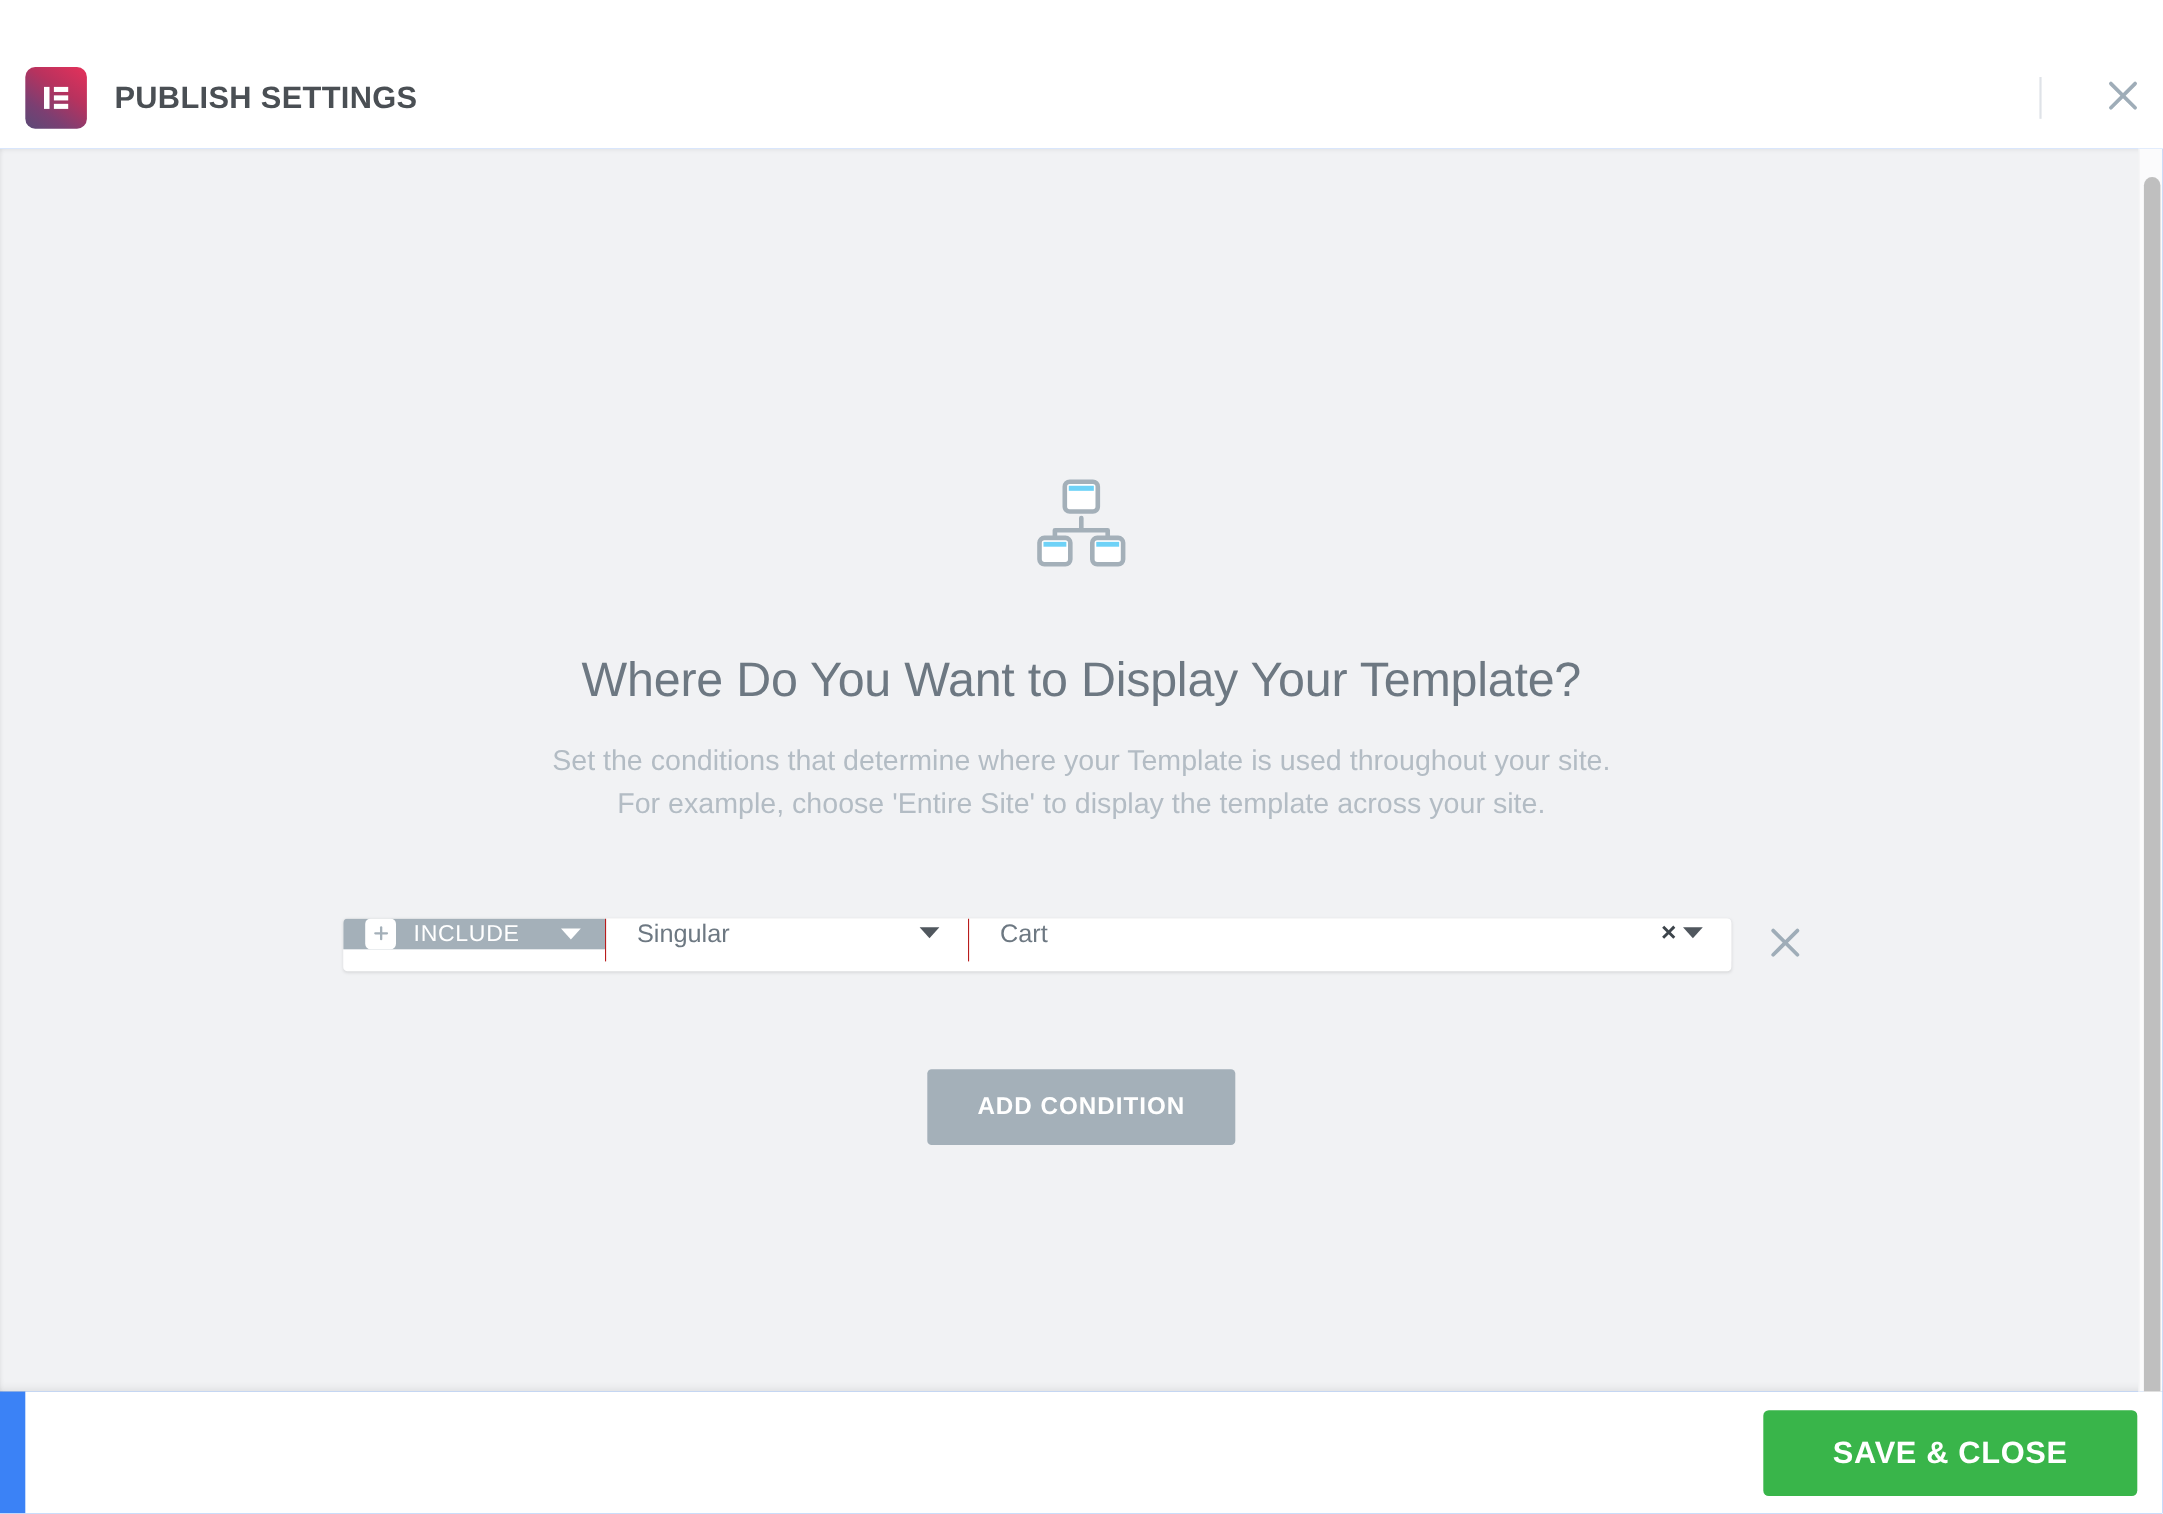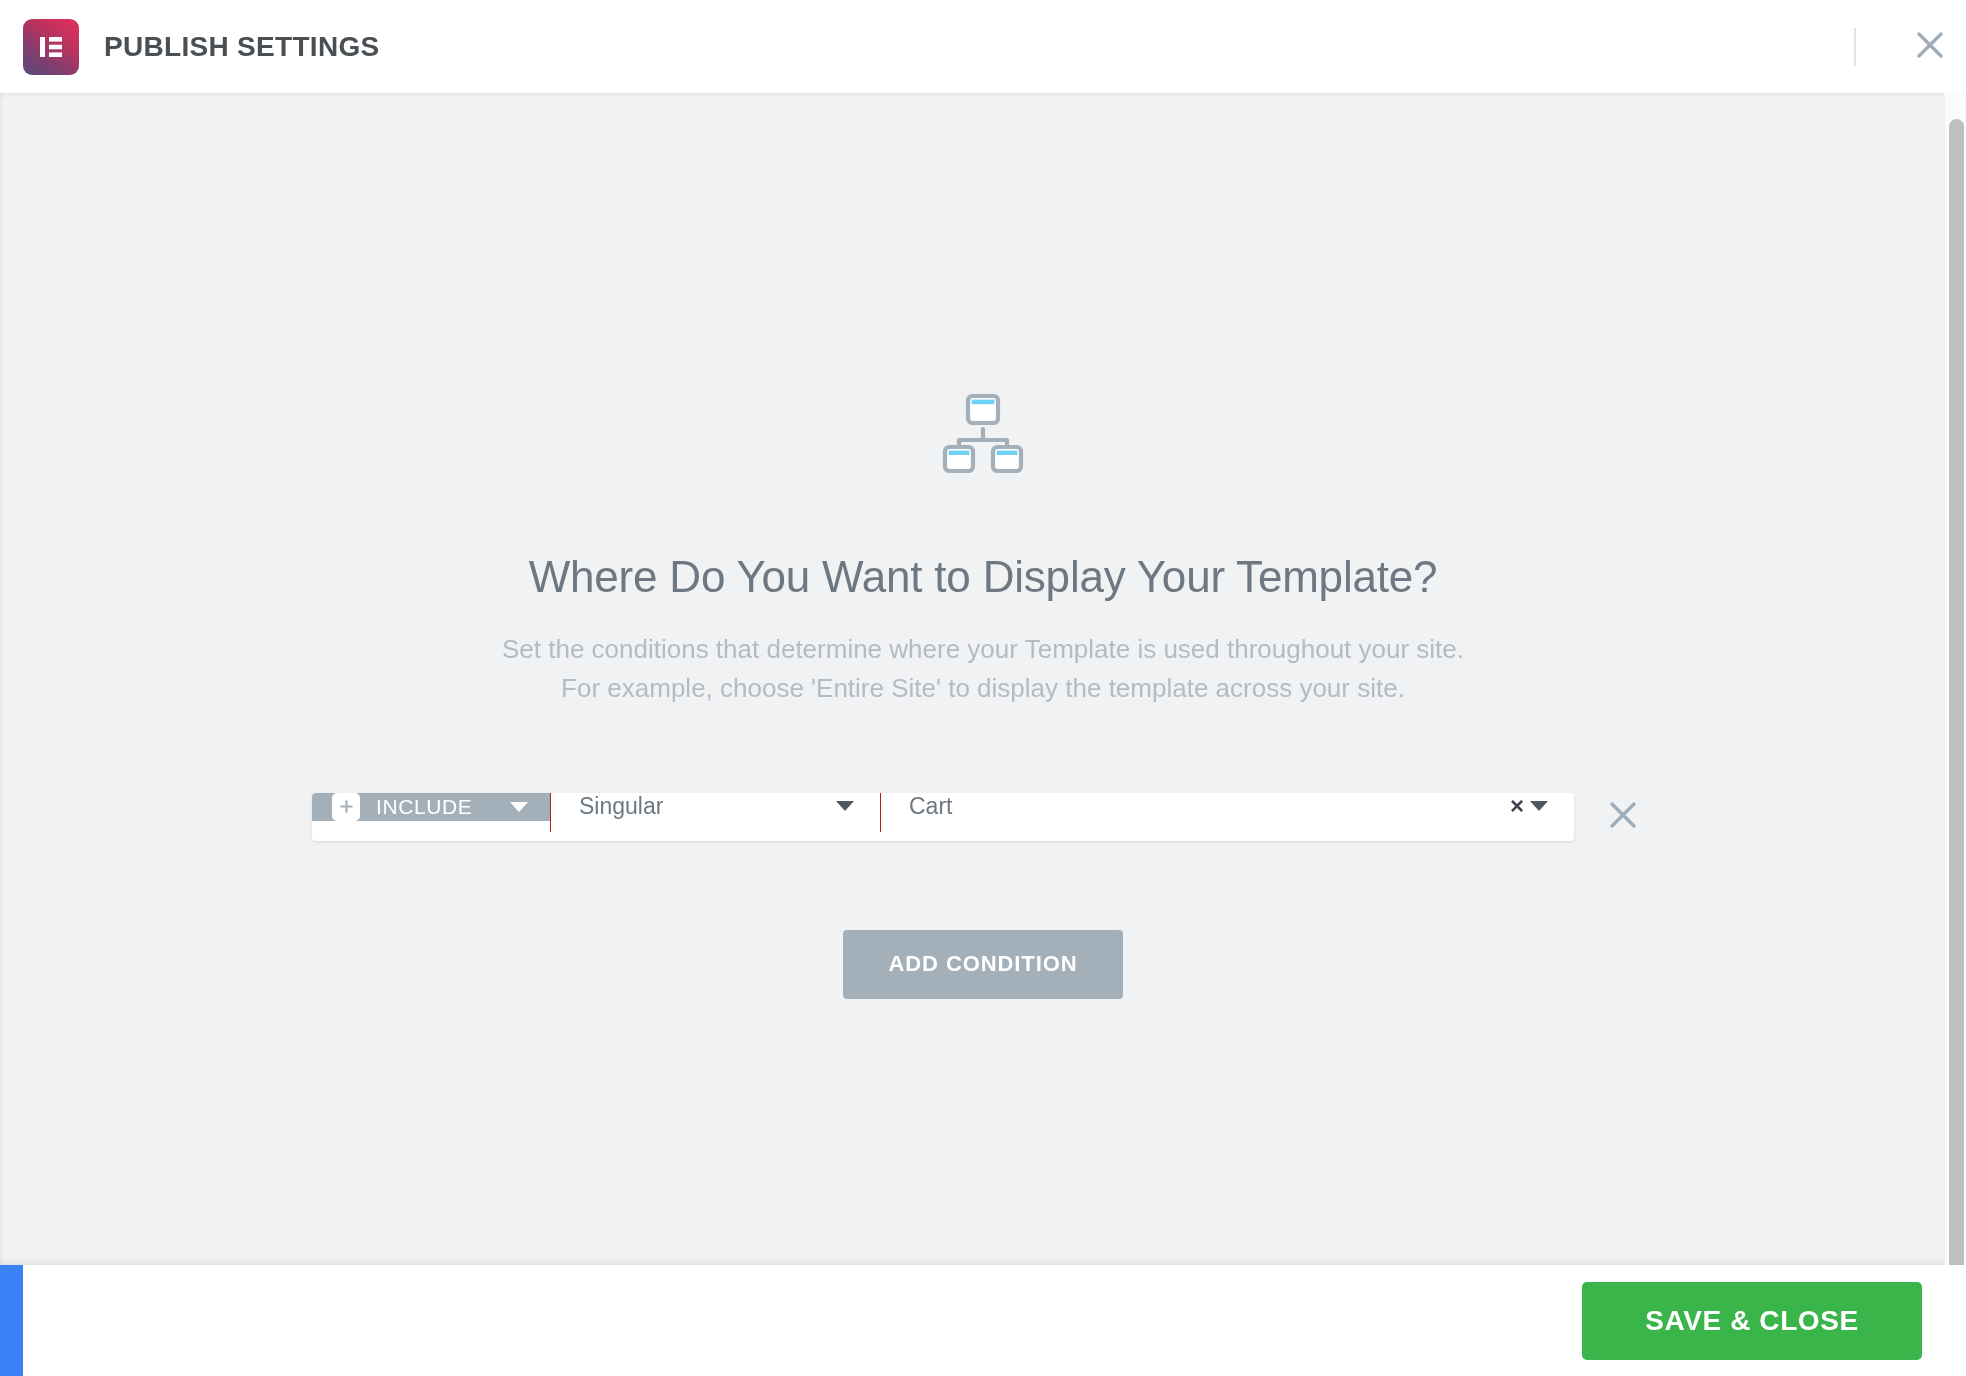--- a/index.html
+++ b/index.html
@@ -25,20 +25,21 @@
   .header {
     position: relative;
     height: 93px;
     flex: 0 0 93px;
     background: #ffffff;
     display: flex;
     align-items: center;
     padding-left: 23px;
     padding-right: 0;
     z-index: 5;
+    margin-top: 42px;
   }
 
   .logo-badge {
     width: 56px;
     height: 56px;
     border-radius: 9px;
     background: linear-gradient(35deg, #5a4a77 0%, #7b3f72 28%, #b8325e 62%, #e5315a 100%);
     display: flex;
     align-items: center;
     justify-content: center;
@@ -303,21 +304,21 @@
   .footer {
     position: absolute;
     left: 0;
     right: 0;
     bottom: 0;
     height: 111px;
     background: #ffffff;
     display: flex;
     align-items: center;
     justify-content: flex-end;
-    padding-right: 44px;
+    padding-right: 23px;
     margin-left: 23px;
   }
 
   .save-btn {
     background: #39b54a;
     color: #ffffff;
     border: none;
     border-radius: 5px;
     height: 78px;
     padding: 0 40px;

